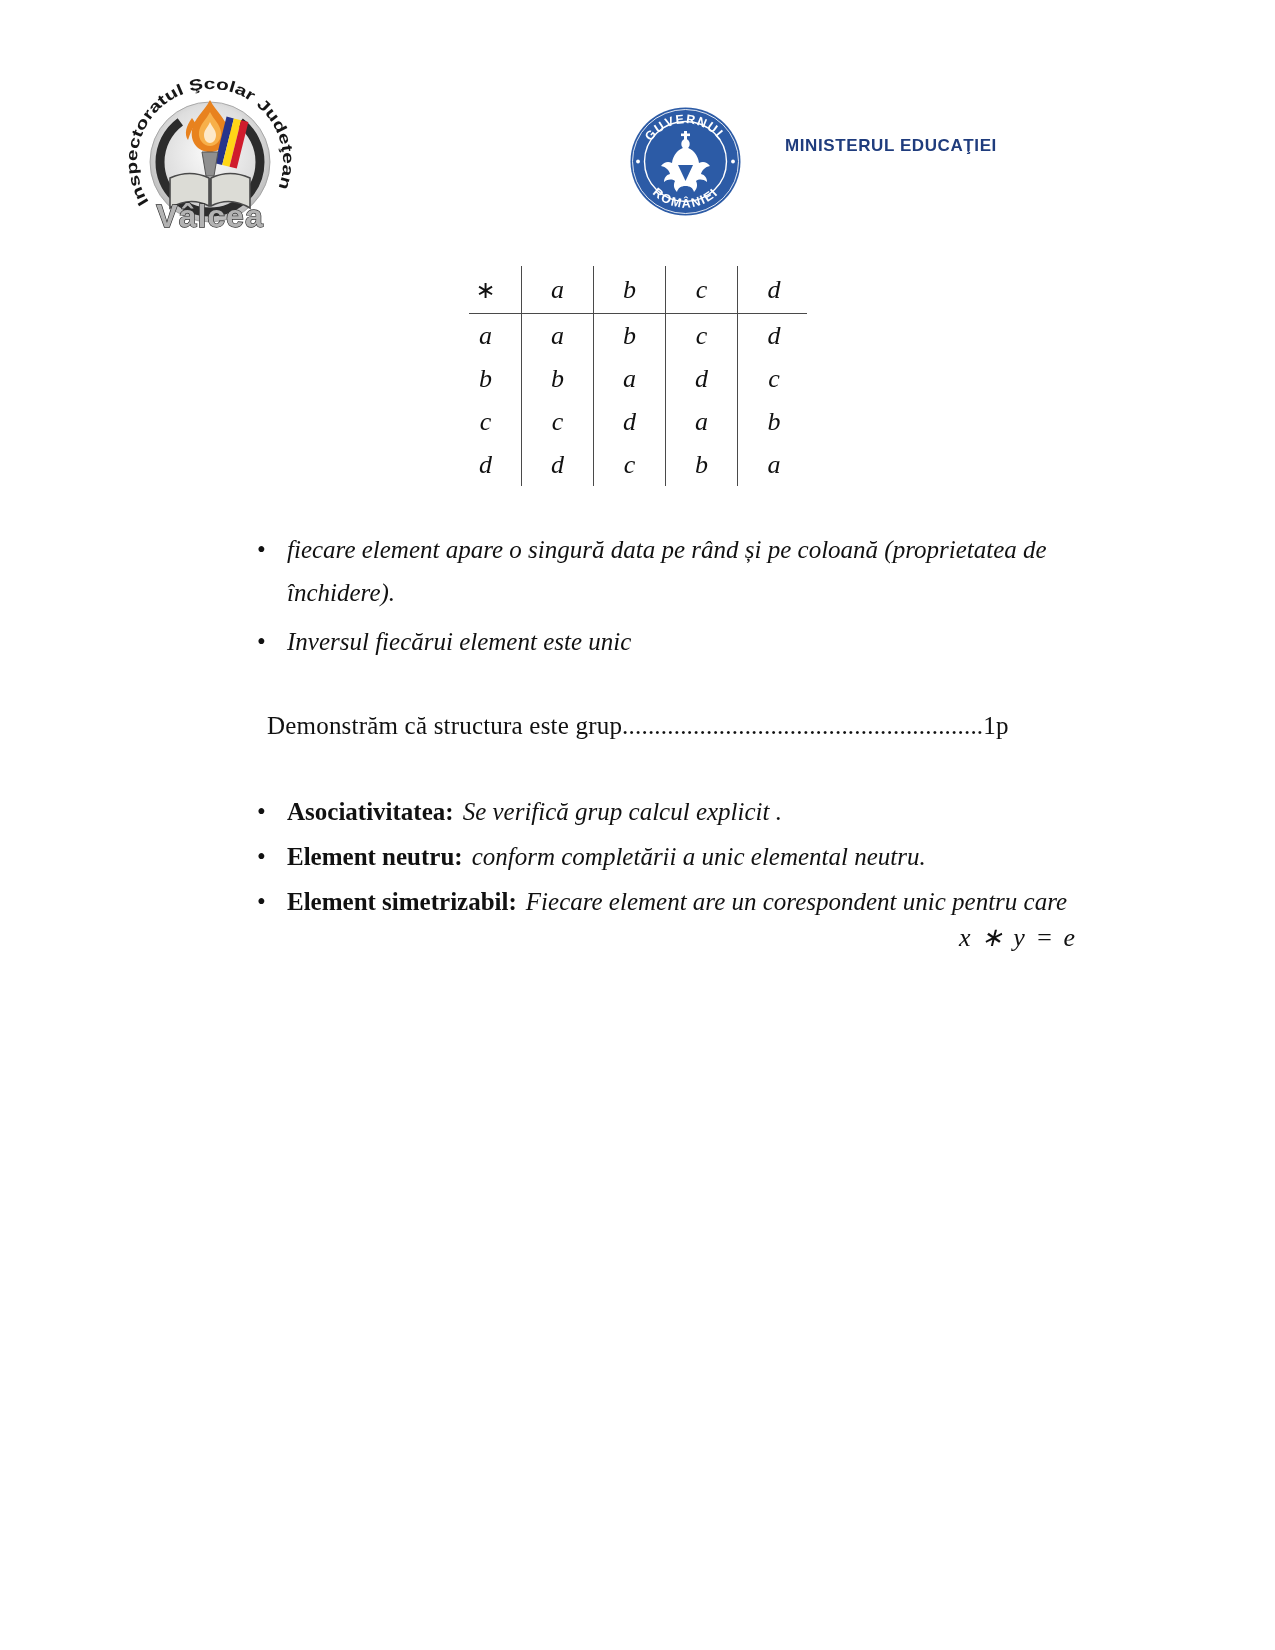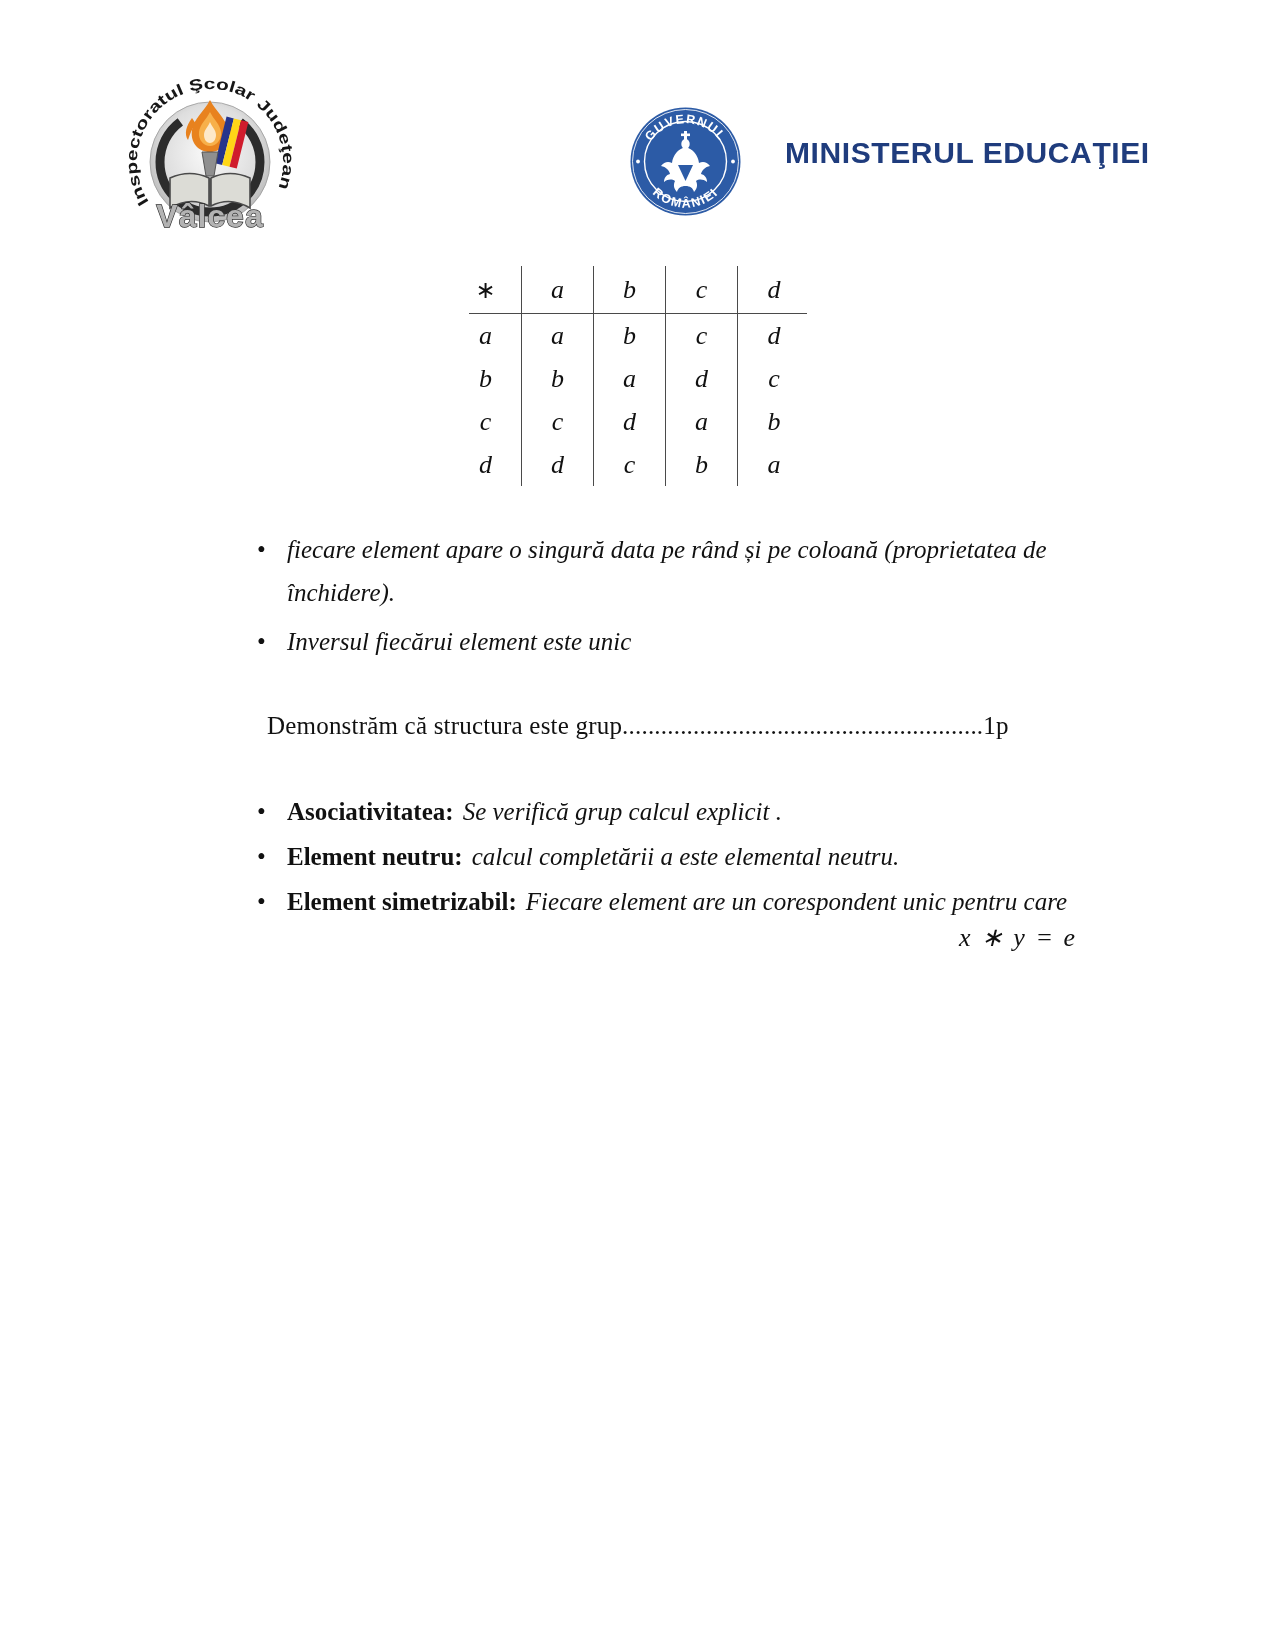--- a/index.html
+++ b/index.html
@@ -8,21 +8,21 @@
     background:#ffffff; overflow:hidden;
     font-family:"Liberation Serif", serif; color:#111;
   }
 
   
   #insp-logo { position:absolute; left:126px; top:74px; }
   #seal-logo { position:absolute; left:628px; top:105px; }
   #ministry {
     position:absolute; left:785px; top:136px;
     font-family:"Liberation Sans", sans-serif; font-weight:bold;
-    font-size:30px; letter-spacing:0.6px; color:#1f3c7d; white-space:nowrap;
+    font-size:17px; letter-spacing:0.6px; color:#1f3c7d; white-space:nowrap;
   }
 
   
   #op-table { position:absolute; left:450px; top:266px; width:360px; }
   .t-row { display:flex; }
   .t-cell {
     width:72px; box-sizing:border-box; text-align:center;
     font-size:26px; font-style:italic;
     display:flex; align-items:center; justify-content:center;
   }
@@ -175,21 +175,21 @@
   <div class="para" id="score-line" style="top:704px;">
     <span>Demonstrăm că structura este grup</span><span>........................................................</span><span>1p</span>
   </div>
 
 
   <div class="para bullet" style="top:790px;">
     <span class="lead">Asociativitatea:</span><span class="ital">Se verifică grup calcul explicit .</span>
   </div>
 
   <div class="para bullet" style="top:835px;">
-    <span class="lead">Element neutru:</span><span class="ital">calcul completării a este elemental neutru.</span>
+    <span class="lead">Element neutru:</span><span class="ital">conform completării a unic elemental neutru.</span>
   </div>
 
   <div class="para bullet" style="top:880px; width:800px;">
     <span class="lead">Element simetrizabil:</span><span class="ital">Fiecare element are un corespondent unic pentru care</span>
   </div>
 
   <div id="formula">x ∗ y = e</div>
 
 </div>
 

